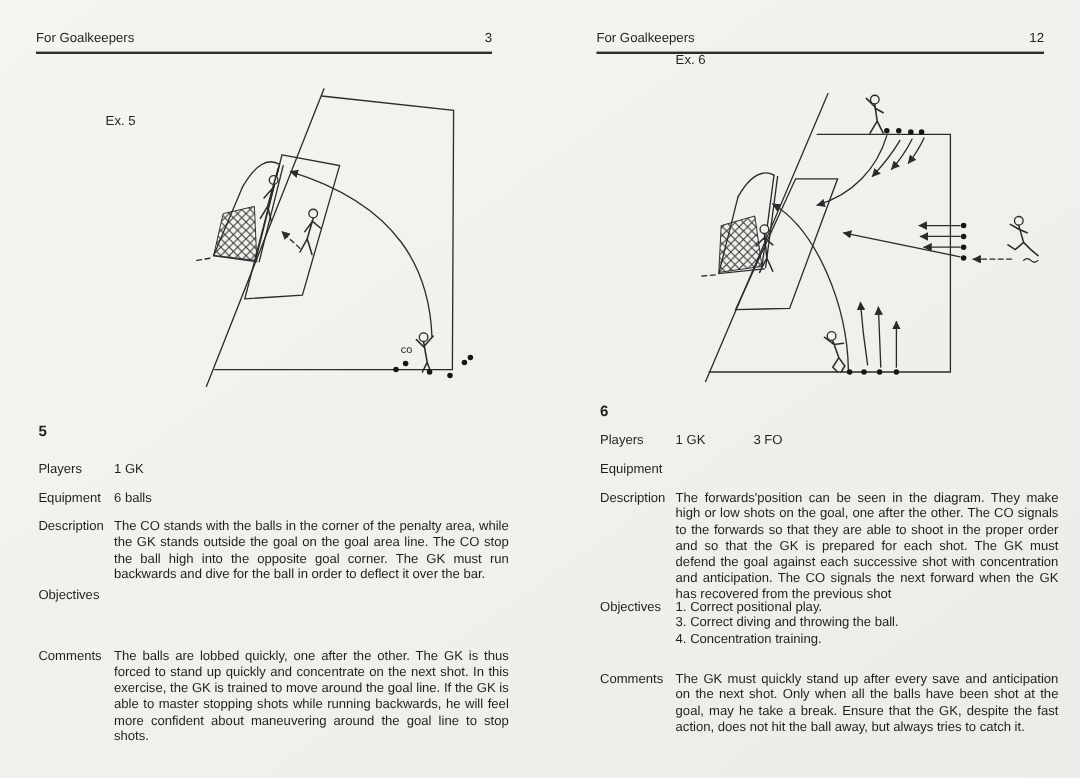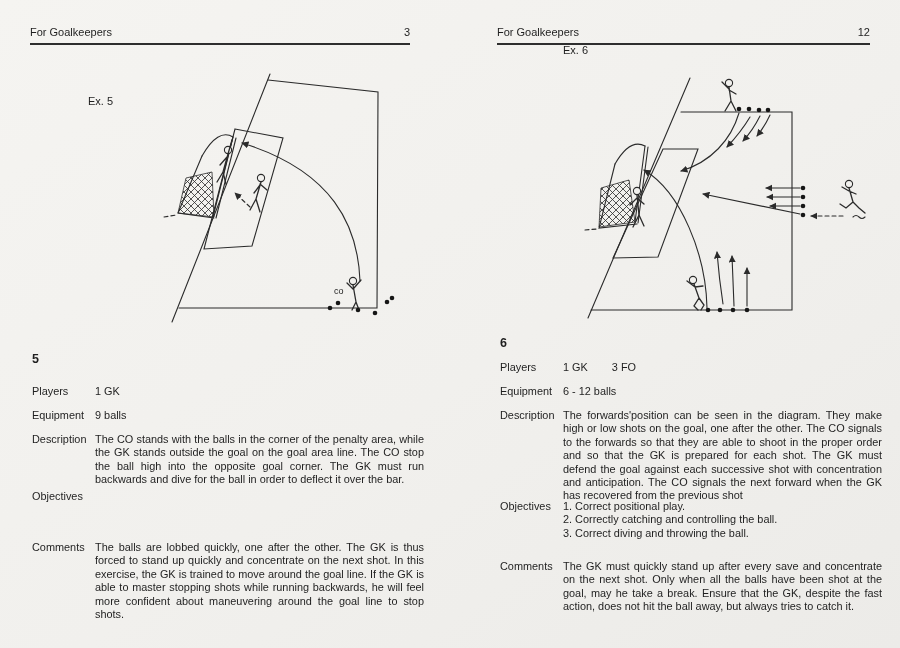--- a/index.html
+++ b/index.html
@@ -7,21 +7,21 @@
   body{width:900px;height:648px;overflow:hidden;background:#f2f1ee;
        font-family:"Liberation Sans","DejaVu Sans",sans-serif;color:#1f1f1f;}
   .screen{position:relative;width:900px;height:648px;background:linear-gradient(145deg,#f5f4f1 0%,#f1f0ed 55%,#ecebe8 100%);}
   .hdr{position:absolute;top:22px;height:16px;display:flex;justify-content:space-between;
        align-items:flex-end;border-bottom:2px solid #2e2e2e;padding-bottom:5px;font-size:11px;}
   .exlab{position:absolute;font-size:11px;}
   .exnum{position:absolute;font-size:12.5px;font-weight:bold;}
   .row{position:absolute;display:grid;grid-template-columns:63px 1fr;font-size:10.9px;line-height:13.4px;}
   .row .lab{white-space:nowrap;}
   .row .just{text-align:justify;}
-  .v2{margin-left:24px;}
+  .v2{margin-left:40px;}
   svg{position:absolute;overflow:visible;}
   svg *{vector-effect:non-scaling-stroke;}
   .ln{stroke:#2b2b2b;stroke-width:1.1;fill:none;stroke-linecap:round;}
   .fig{stroke:#2b2b2b;stroke-width:1.3;fill:none;stroke-linecap:round;}
   .figh{stroke:#2b2b2b;stroke-width:1.1;fill:#f2f1ee;}
   .dot{fill:#161616;stroke:none;}
   .dash{stroke-dasharray:4 3;}
   .colab{font-size:9px;fill:#1f1f1f;font-family:"Liberation Sans",sans-serif;}
 </style>
 </head>
@@ -83,21 +83,21 @@
   </svg>
 
   <div class="exnum" style="left:32px;top:352px;">5</div>
 
   <div class="row" style="left:32px;top:385px;width:392px;">
     <span class="lab">Players</span>
     <span>1 GK</span>
   </div>
   <div class="row" style="left:32px;top:409px;width:392px;">
     <span class="lab">Equipment</span>
-    <span>9 balls</span>
+    <span>6 balls</span>
   </div>
   <div class="row" style="left:32px;top:433px;width:392px;">
     <span class="lab">Description</span>
     <div class="just">The CO stands with the balls in the corner of the penalty area, while the GK stands outside the goal on the goal area line. The CO stop the ball high into the opposite goal corner. The GK must run backwards and dive for the ball in order to deflect it over the bar.</div>
   </div>
   <div class="row" style="left:32px;top:490px;width:392px;">
     <span class="lab">Objectives</span>
   </div>
   <div class="row" style="left:32px;top:541px;width:392px;">
     <span class="lab">Comments</span>
@@ -191,32 +191,31 @@
   <div class="exnum" style="left:500px;top:336px;">6</div>
 
   <div class="row" style="left:500px;top:361px;width:382px;">
     <span class="lab">Players</span>
     <span>
       <span>1 GK</span><span class="v2">3 FO</span>
     </span>
   </div>
   <div class="row" style="left:500px;top:385px;width:382px;">
     <span class="lab">Equipment</span>
-    <span>6 - 12 balls</span>
   </div>
   <div class="row" style="left:500px;top:409px;width:382px;">
     <span class="lab">Description</span>
     <div class="just">The forwards'position can be seen in the diagram. They make high or low shots on the goal, one after the other. The CO signals to the forwards so that they are able to shoot in the proper order and so that the GK is prepared for each shot. The GK must defend the goal against each successive shot with concentration and anticipation. The CO signals the next forward when the GK has recovered from the previous shot</div>
   </div>
   <div class="row" style="left:500px;top:500px;width:382px;">
     <span class="lab">Objectives</span>
     <div>
       <div>1. Correct positional play.</div>
-      <div>2. Correctly catching and controlling the ball.</div>
       <div>3. Correct diving and throwing the ball.</div>
+      <div>4. Concentration training.</div>
     </div>
   </div>
   <div class="row" style="left:500px;top:560px;width:382px;">
     <span class="lab">Comments</span>
-    <div class="just">The GK must quickly stand up after every save and concentrate on the next shot. Only when all the balls have been shot at the goal, may he take a break. Ensure that the GK, despite the fast action, does not hit the ball away, but always tries to catch it.</div>
+    <div class="just">The GK must quickly stand up after every save and anticipation on the next shot. Only when all the balls have been shot at the goal, may he take a break. Ensure that the GK, despite the fast action, does not hit the ball away, but always tries to catch it.</div>
   </div>
 
 </div>
 
 </body></html>

